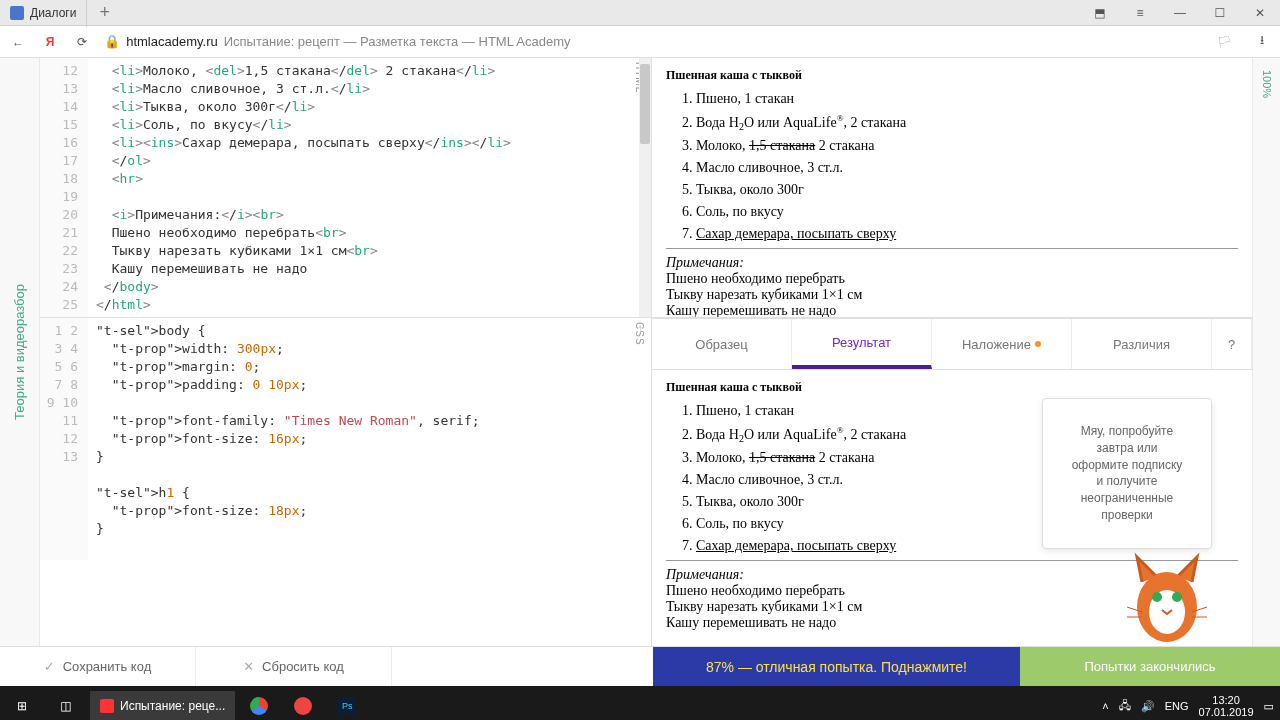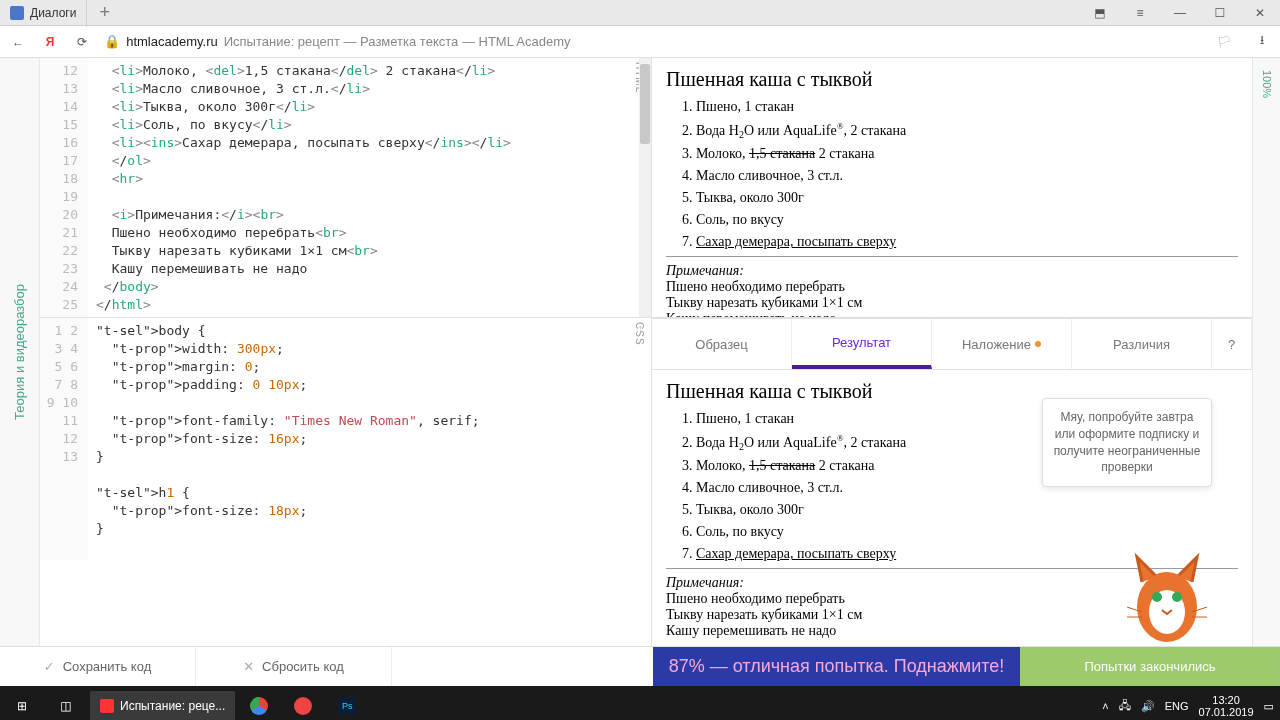--- a/index.html
+++ b/index.html
@@ -36,45 +36,45 @@
 .t-str{color:#c04954}
 .t-num{color:#c60}
 .t-kw{color:#888}
 
 .preview{flex:1;display:flex;flex-direction:column;position:relative}
 .rightbar{position:absolute;right:0;top:0;width:28px;height:100%;background:#f8f8f8;border-left:1px solid #e8e8e8;display:flex;align-items:flex-start;justify-content:center;padding-top:12px}
 .rightbar span{writing-mode:vertical-rl;font-size:11px;color:#4a8}
 .pv-pane{padding:10px 14px;font-family:"Times New Roman",serif;font-size:14px;color:#000;overflow:auto}
 .pv-pane.top{flex:0 0 260px;border-bottom:1px solid #e0e0e0;margin-right:28px}
 .pv-pane.bot{flex:1;margin-right:28px;position:relative}
-.pv-pane h1{font-size:20px;font-weight:normal;margin-bottom:8px}
+.pv-pane h1{font-size:12px;font-weight:bold;margin-bottom:8px}
 .pv-pane ol{margin-left:30px;margin-bottom:6px}
 .pv-pane ol li{margin:6px 0}
 .pv-pane hr{margin:6px 0;border:none;border-top:1px solid #999}
 .pv-pane .notes{font-style:italic}
 .pv-pane del{text-decoration:line-through}
 .pv-pane ins{text-decoration:underline}
 .pv-pane sub{font-size:10px}
 .pv-pane sup{font-size:9px}
 
 .tabsrow{height:52px;display:flex;border-top:1px solid #e0e0e0;border-bottom:1px solid #e0e0e0;margin-right:28px}
 .pvtab{flex:1;display:flex;align-items:center;justify-content:center;font-size:13px;color:#777;cursor:pointer;border-right:1px solid #eee}
 .pvtab.active{color:#6d28d9;border-bottom:4px solid #4c1d95}
 .pvtab .dot{width:6px;height:6px;border-radius:50%;background:#f7902a;margin-left:4px}
 .pvtab.q{flex:0 0 40px}
 
-.tooltip{position:absolute;right:40px;top:28px;width:170px;background:#fff;border:1px solid #ddd;border-radius:4px;padding:10px;font-family:Arial;font-size:12px;color:#666;text-align:center;line-height:1.4;box-shadow:0 2px 6px rgba(0,0,0,0.1)}
+.tooltip{position:absolute;right:40px;top:28px;width:170px;background:#fff;border:1px solid #ddd;border-radius:4px;padding:24px;font-family:Arial;font-size:12px;color:#666;text-align:center;line-height:1.4;box-shadow:0 2px 6px rgba(0,0,0,0.1)}
 .cat{position:absolute;right:40px;bottom:-6px;width:90px;height:100px}
 .cat svg{width:100%;height:100%}
 
 .footer{height:40px;display:flex;border-top:1px solid #e0e0e0}
 .fbtn{flex:0 0 196px;display:flex;align-items:center;justify-content:center;gap:8px;font-size:13px;color:#666;cursor:pointer;border-right:1px solid #eee}
 .fbtn .ic{color:#aaa}
 .fspace{flex:1}
-.fblue{flex:0 0 367px;background:#2c3aa8;color:#f9a8d4;display:flex;align-items:center;justify-content:center;font-size:18px}
+.fblue{flex:0 0 367px;background:#2c3aa8;color:#fde047;display:flex;align-items:center;justify-content:center;font-size:14px}
 .fgreen{flex:0 0 260px;background:#8cc152;color:#fff;display:flex;align-items:center;justify-content:center;font-size:13px;opacity:.85}
 
 .taskbar{height:40px;background:#1a1a1a;display:flex;align-items:center;color:#fff}
 .tbtn{width:44px;height:40px;display:flex;align-items:center;justify-content:center;cursor:pointer}
 .tapp{height:30px;display:flex;align-items:center;padding:0 10px;background:#3a3a3a;margin:0 2px;font-size:12px;gap:6px;border-radius:1px}
 .tray{margin-left:auto;display:flex;align-items:center;gap:10px;padding-right:6px;font-size:11px}
 .clock{text-align:center;line-height:1.1}
 .scrollbar{position:absolute;right:0;top:0;width:12px;height:100%;background:#f0f0f0}
 .scrollthumb{position:absolute;right:1px;width:10px;background:#c8c8c8;border-radius:2px}
 </style>

